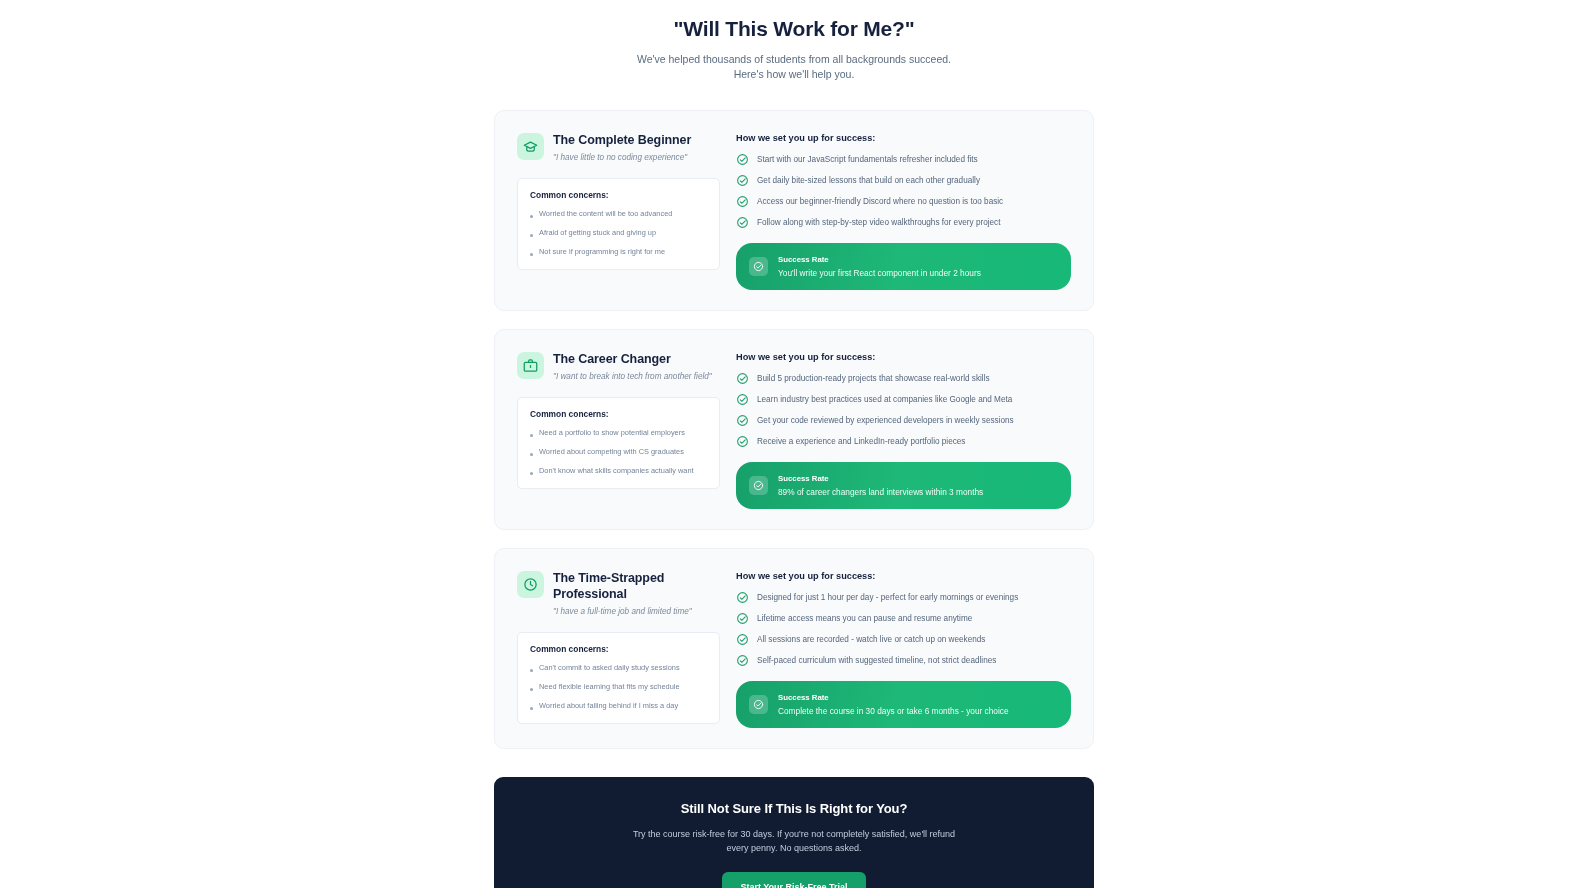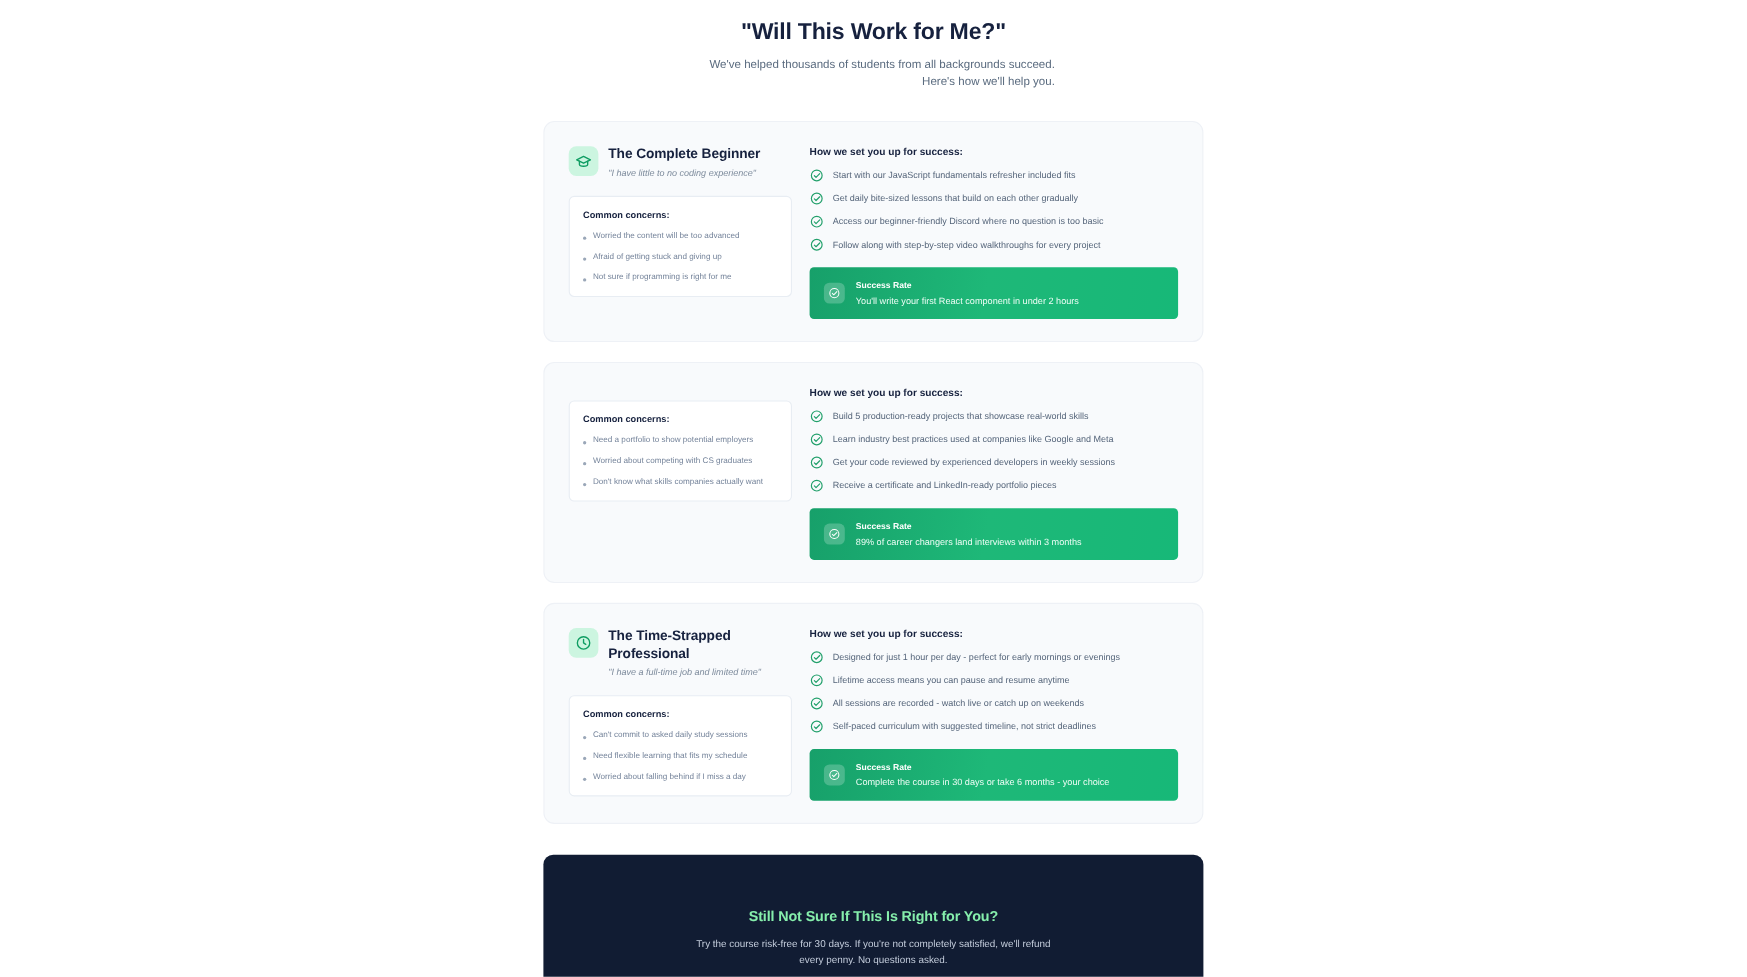--- a/index.html
+++ b/index.html
@@ -30,21 +30,20 @@
     line-height: 30px;
   }
   .header-sub {
     margin-top: 8px;
     font-size: 10.5px;
     color: #5a6b7f;
     line-height: 15px;
     width: 330px;
     margin-left: auto;
     margin-right: auto;
-    text-align: right;
   }
 
   
   .cards {
     width: 600px;
     margin: 28px auto 16px auto;
     display: flex;
     flex-direction: column;
     gap: 18px;
   }
@@ -149,21 +148,21 @@
   .benefit-icon svg { display: block; }
   .benefit-text {
     font-size: 8.2px;
     color: #55657a;
     line-height: 13px;
   }
 
   .success-banner {
     margin-top: 14px;
     background: linear-gradient(100deg, #17a06a 0%, #1eb878 48%, #17b878 100%);
-    border-radius: 4px;
+    border-radius: 16px;
     padding: 11px 13px;
     display: flex;
     align-items: center;
     gap: 10px;
   }
   .success-icon-box {
     width: 19px;
     height: 19px;
     flex: 0 0 19px;
     border-radius: 5px;
@@ -190,23 +189,22 @@
     width: 600px;
     margin: 28px auto 0 auto;
     background: #111c33;
     border-radius: 9px;
     padding: 24px 20px 30px 20px;
     text-align: center;
   }
   .cta-title {
     font-size: 13px;
     font-weight: bold;
-    color: #86efac;
+    color: #ffffff;
     letter-spacing: -0.1px;
-    margin-top: 24px;
   }
   .cta-sub {
     margin: 11px auto 0 auto;
     width: 340px;
     font-size: 9px;
     color: #c3ccdb;
     line-height: 14px;
   }
   .cta-button {
     margin: 17px auto 0 auto;
@@ -315,20 +313,33 @@
           <div>
             <div class="success-label">Success Rate</div>
             <div class="success-text">You'll write your first React component in under 2 hours</div>
           </div>
         </div>
       </div>
     </div>
 
     <div class="persona-card">
       <div class="card-left">
+        <div class="persona-head">
+          <div class="persona-icon">
+            <svg width="15" height="15" viewBox="0 0 24 24" fill="none" stroke="#0f9d62" stroke-width="2" stroke-linecap="round" stroke-linejoin="round">
+              <rect x="2" y="7" width="20" height="14" rx="2"></rect>
+              <path d="M9 7V5a2 2 0 012-2h2a2 2 0 012 2v2"></path>
+              <path d="M12 12v3"></path>
+            </svg>
+          </div>
+          <div class="persona-headtext">
+            <div class="persona-title">The Career Changer</div>
+            <div class="persona-quote">"I want to break into tech from another field"</div>
+          </div>
+        </div>
         <div class="concerns-box">
           <div class="concerns-title">Common concerns:</div>
           <div class="concern-item">
             <span class="concern-dot"></span>
             <span>Need a portfolio to show potential employers</span>
           </div>
           <div class="concern-item">
             <span class="concern-dot"></span>
             <span>Worried about competing with CS graduates</span>
           </div>
@@ -369,21 +380,21 @@
           </span>
           <span class="benefit-text">Get your code reviewed by experienced developers in weekly sessions</span>
         </div>
         <div class="benefit-item">
           <span class="benefit-icon">
             <svg width="13" height="13" viewBox="0 0 24 24" fill="none" stroke="#22a06b" stroke-width="2" stroke-linecap="round" stroke-linejoin="round">
                 <circle cx="12" cy="12" r="9"></circle>
                 <path d="M8 12.5l2.8 2.8L17 9"></path>
               </svg>
           </span>
-          <span class="benefit-text">Receive a certificate and LinkedIn-ready portfolio pieces</span>
+          <span class="benefit-text">Receive a experience and LinkedIn-ready portfolio pieces</span>
         </div>
 
         <div class="success-banner">
           <div class="success-icon-box">
             <svg width="11" height="11" viewBox="0 0 24 24" fill="none" stroke="#ffffff" stroke-width="2" stroke-linecap="round" stroke-linejoin="round">
                 <circle cx="12" cy="12" r="9"></circle>
                 <path d="M8 12.5l2.8 2.8L17 9"></path>
               </svg>
           </div>
           <div>

